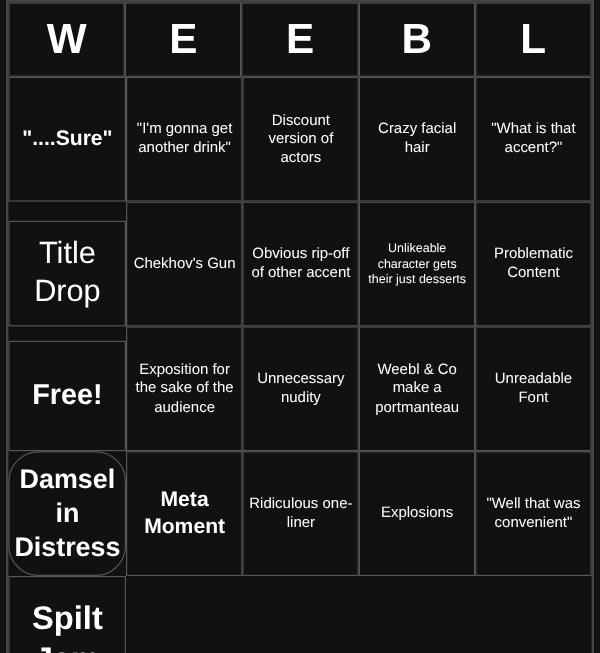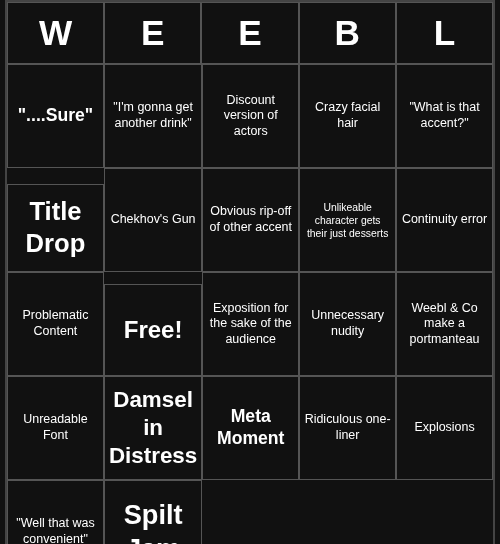--- a/index.html
+++ b/index.html
@@ -43,39 +43,40 @@
       padding: 6px 4px;
       min-height: 88px;
       display: flex;
       align-items: center;
       justify-content: center;
       font-size: 0.78em;
       line-height: 1.25;
     }
     .bingo-cell.large-text {
       font-size: 1.6em;
-      font-weight: bold;
+      font-weight: normal;
       margin-top: 16px;
     }
     .bingo-cell.medium-large {
       font-size: 1.1em;
       font-weight: bold;
     }
     .bingo-cell.free {
       font-size: 1.5em;
       font-weight: bold;
       margin-top: 12px;
     }
     .bingo-cell.spilt-jam {
       font-size: 1.7em;
       font-weight: bold;
     }
     .bingo-cell.damsel {
       font-size: 1.4em;
       font-weight: bold;
+      border-radius: 25px;
     }
   </style>
 </head>
 <body>
 
 <div class="bingo-card">
   <div class="bingo-header">
   <div class="bingo-header-cell">W</div>
       <div class="bingo-header-cell">E</div>
       <div class="bingo-header-cell">E</div>
@@ -85,21 +86,20 @@
   <div class="bingo-grid">
   <div class="bingo-cell medium-large">"....Sure"</div>
       <div class="bingo-cell">"I'm gonna get another drink"</div>
       <div class="bingo-cell">Discount version of actors</div>
       <div class="bingo-cell">Crazy facial hair</div>
       <div class="bingo-cell">"What is that accent?"</div>
       <div class="bingo-cell large-text">Title Drop</div>
       <div class="bingo-cell">Chekhov's Gun</div>
       <div class="bingo-cell">Obvious rip-off of other accent</div>
       <div class="bingo-cell" style="font-size: 0.65em;">Unlikeable character gets their just desserts</div>
-      <div class="bingo-cell">Continuity error</div>
       <div class="bingo-cell">Problematic Content</div>
       <div class="bingo-cell free">Free!</div>
       <div class="bingo-cell">Exposition for the sake of the audience</div>
       <div class="bingo-cell">Unnecessary nudity</div>
       <div class="bingo-cell">Weebl &amp; Co make a portmanteau</div>
       <div class="bingo-cell">Unreadable Font</div>
       <div class="bingo-cell damsel">Damsel in Distress</div>
       <div class="bingo-cell medium-large">Meta Moment</div>
       <div class="bingo-cell">Ridiculous one-liner</div>
       <div class="bingo-cell">Explosions</div>

